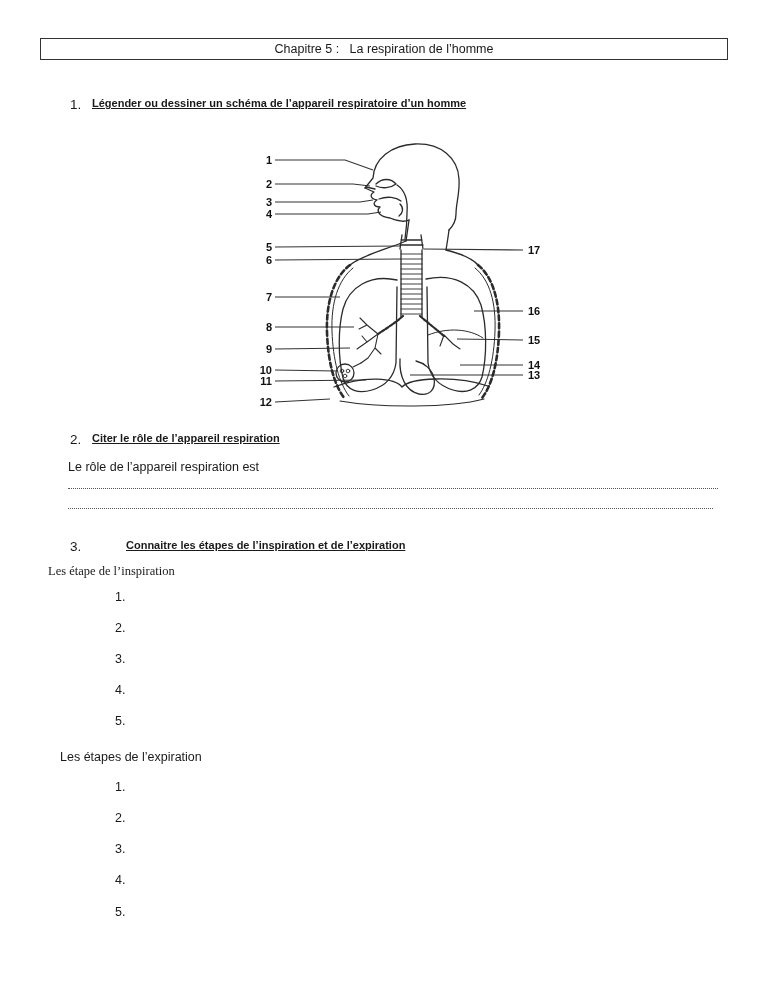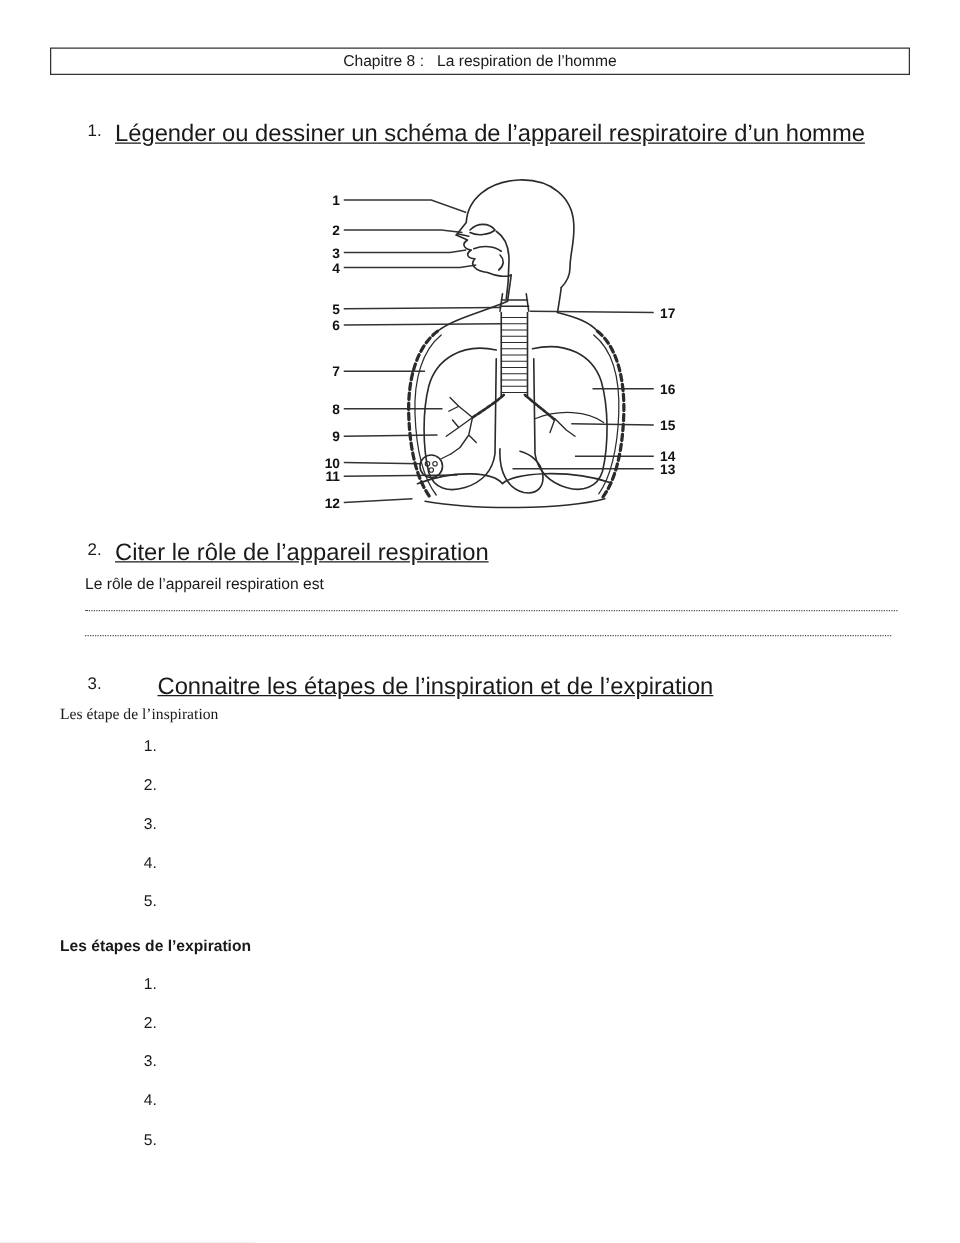--- a/index.html
+++ b/index.html
@@ -7,34 +7,34 @@
     position:relative;width:768px;height:994px;background:#ffffff;
     font-family:"Liberation Sans","DejaVu Sans",sans-serif;color:#1a1a1a;
     overflow:hidden;margin:0 auto;
   }
   .abs{position:absolute;}
   .header-box{
     left:40px;top:38px;width:686px;height:20px;border:1px solid #333;
     text-align:center;line-height:20px;font-size:12.5px;white-space:pre;
   }
   .q-num{font-size:13.5px;}
-  .q-title{font-size:19px;text-decoration:underline;}
+  .q-title{font-size:11px;text-decoration:underline;font-weight:bold;}
   .body-text{font-size:12.5px;}
   .dotted-line{border-bottom:1.6px dotted #555;height:8px;}
   .list-num{font-size:12.5px;}
   svg text{font-family:"Liberation Sans","DejaVu Sans",sans-serif;font-weight:bold;font-size:11px;fill:#111;}
   .anat{fill:none;stroke:#2b2b2b;stroke-width:1.3;stroke-linecap:round;stroke-linejoin:round;}
   .leader{fill:none;stroke:#333;stroke-width:1.1;}
 </style>
 </head>
 <body>
 
 <div class="page">
 
-  <div class="abs header-box">Chapitre 8 :   La respiration de l’homme</div>
+  <div class="abs header-box">Chapitre 5 :   La respiration de l’homme</div>
 
   <span class="abs q-num" style="left:70px;top:97px;">1.</span>
   <span class="abs q-title" style="left:92px;top:97px;">Légender ou dessiner un schéma de l’appareil respiratoire d’un homme</span>
 
   <svg class="abs" style="left:250px;top:137px;" width="300" height="280" viewBox="0 0 300 280">
 
     <g>
       <path class="leader" d="M25,23 L95,23 L123,33"></path>
       <path class="leader" d="M25,47 L103,47 L120,49"></path>
       <path class="leader" d="M25,65 L110,65 L123,63"></path>
@@ -133,20 +133,20 @@
   <span class="abs q-num" style="left:70px;top:539px;">3.</span>
   <span class="abs q-title" style="left:92px;top:539px;margin-left:34px;">Connaitre les étapes de l’inspiration et de l’expiration</span>
 
   <span class="abs body-text" style="left:48px;top:564px;font-family:Liberation Serif, serif;">Les étape de l’inspiration</span>
   <span class="abs list-num" style="left:115px;top:590px;">1.</span>
   <span class="abs list-num" style="left:115px;top:621px;">2.</span>
   <span class="abs list-num" style="left:115px;top:652px;">3.</span>
   <span class="abs list-num" style="left:115px;top:683px;">4.</span>
   <span class="abs list-num" style="left:115px;top:714px;">5.</span>
 
-  <span class="abs body-text" style="left:48px;top:750px;font-weight:bold;">Les étapes de l’expiration</span>
+  <span class="abs body-text" style="left:60px;top:750px;">Les étapes de l’expiration</span>
   <span class="abs list-num" style="left:115px;top:780px;">1.</span>
   <span class="abs list-num" style="left:115px;top:811px;">2.</span>
   <span class="abs list-num" style="left:115px;top:842px;">3.</span>
   <span class="abs list-num" style="left:115px;top:873px;">4.</span>
   <span class="abs list-num" style="left:115px;top:905px;">5.</span>
 
 </div>
 
 </body></html>

